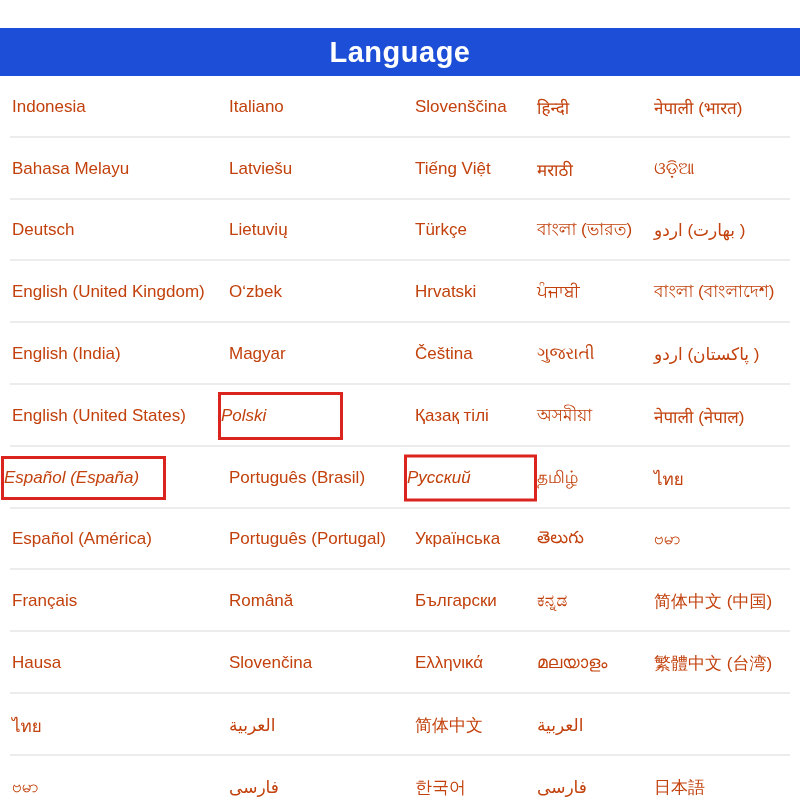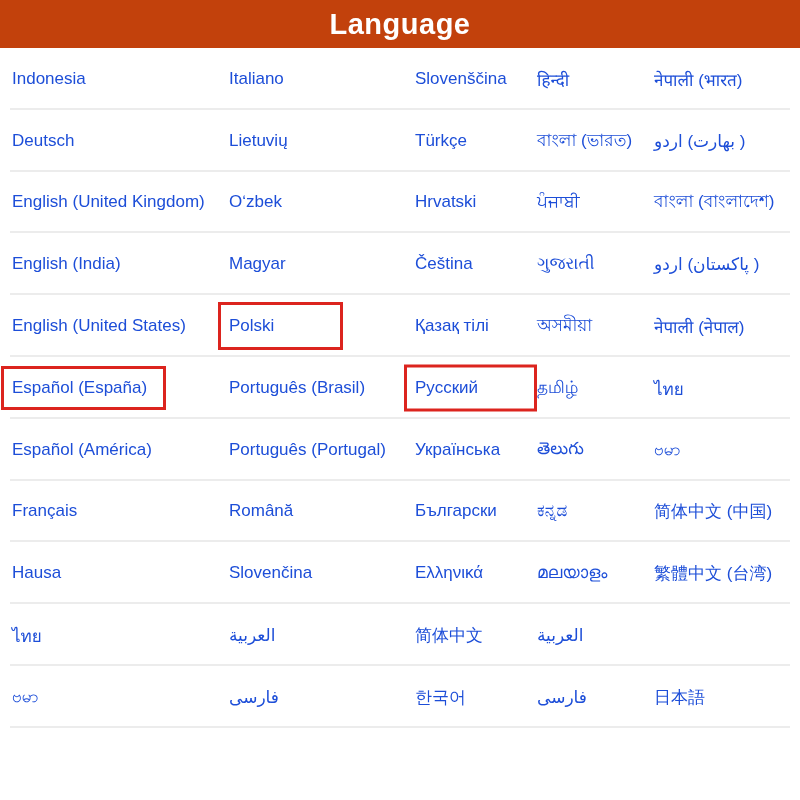--- a/index.html
+++ b/index.html
@@ -1,32 +1,32 @@
 <!DOCTYPE html>
 <html><head>
 <meta charset="utf-8">
 <style>
   html,body{margin:0;padding:0;background:#ffffff;}
   body{font-family:"Liberation Sans","DejaVu Sans",sans-serif;}
   .screen{position:relative;width:800px;height:800px;background:#ffffff;overflow:hidden;}
-  .header{height:48px;background:#c2410c;display:flex;align-items:center;justify-content:center;}
+  .header{height:48px;background:#1d4ed8;display:flex;align-items:center;justify-content:center;margin-top:28px;}
   .header .title{color:#ffffff;font-size:29px;font-weight:bold;letter-spacing:.5px;}
   .grid{position:relative;}
   .row{position:relative;height:61.8px;}
   .row::after{content:"";position:absolute;left:10px;right:10px;bottom:0;height:2px;background:#ECECEC;}
   .cell{
     position:absolute;top:50%;transform:translateY(-50%);
-    white-space:nowrap;font-size:17px;color:#1d4ed8;cursor:pointer;
+    white-space:nowrap;font-size:17px;color:#c2410c;cursor:pointer;
   }
   .c0{left:12px}.c1{left:229px}.c2{left:415px}.c3{left:537px}.c4{left:654px}
   .hl{
     border:3px solid #DC241E;
     display:inline-flex;align-items:center;
     box-sizing:border-box;
-    padding-left:8px;margin-left:-11px;
+    margin-left:-11px;font-style:italic;
   }
   .hl-espana{width:165px;height:44px;}
   .hl-polski{width:125px;height:48px;}
   .hl-russian{width:133px;height:47px;}
 </style>
 </head>
 <body>
 
 <div class="screen">
 
@@ -37,20 +37,27 @@
   <div class="grid">
 
     <div class="row">
       <span class="cell c0">Indonesia</span>
       <span class="cell c1">Italiano</span>
       <span class="cell c2">Slovenščina</span>
       <span class="cell c3">हिन्दी</span>
       <span class="cell c4">नेपाली (भारत)</span>
     </div>
 
+    <div class="row">
+      <span class="cell c0">Bahasa Melayu</span>
+      <span class="cell c1">Latviešu</span>
+      <span class="cell c2">Tiếng Việt</span>
+      <span class="cell c3">मराठी</span>
+      <span class="cell c4">ଓଡ଼ିଆ</span>
+    </div>
 
     <div class="row">
       <span class="cell c0">Deutsch</span>
       <span class="cell c1">Lietuvių</span>
       <span class="cell c2">Türkçe</span>
       <span class="cell c3">বাংলা (ভারত)</span>
       <span class="cell c4">اردو‎ (بھارت‎ )</span>
     </div>
 
     <div class="row">

